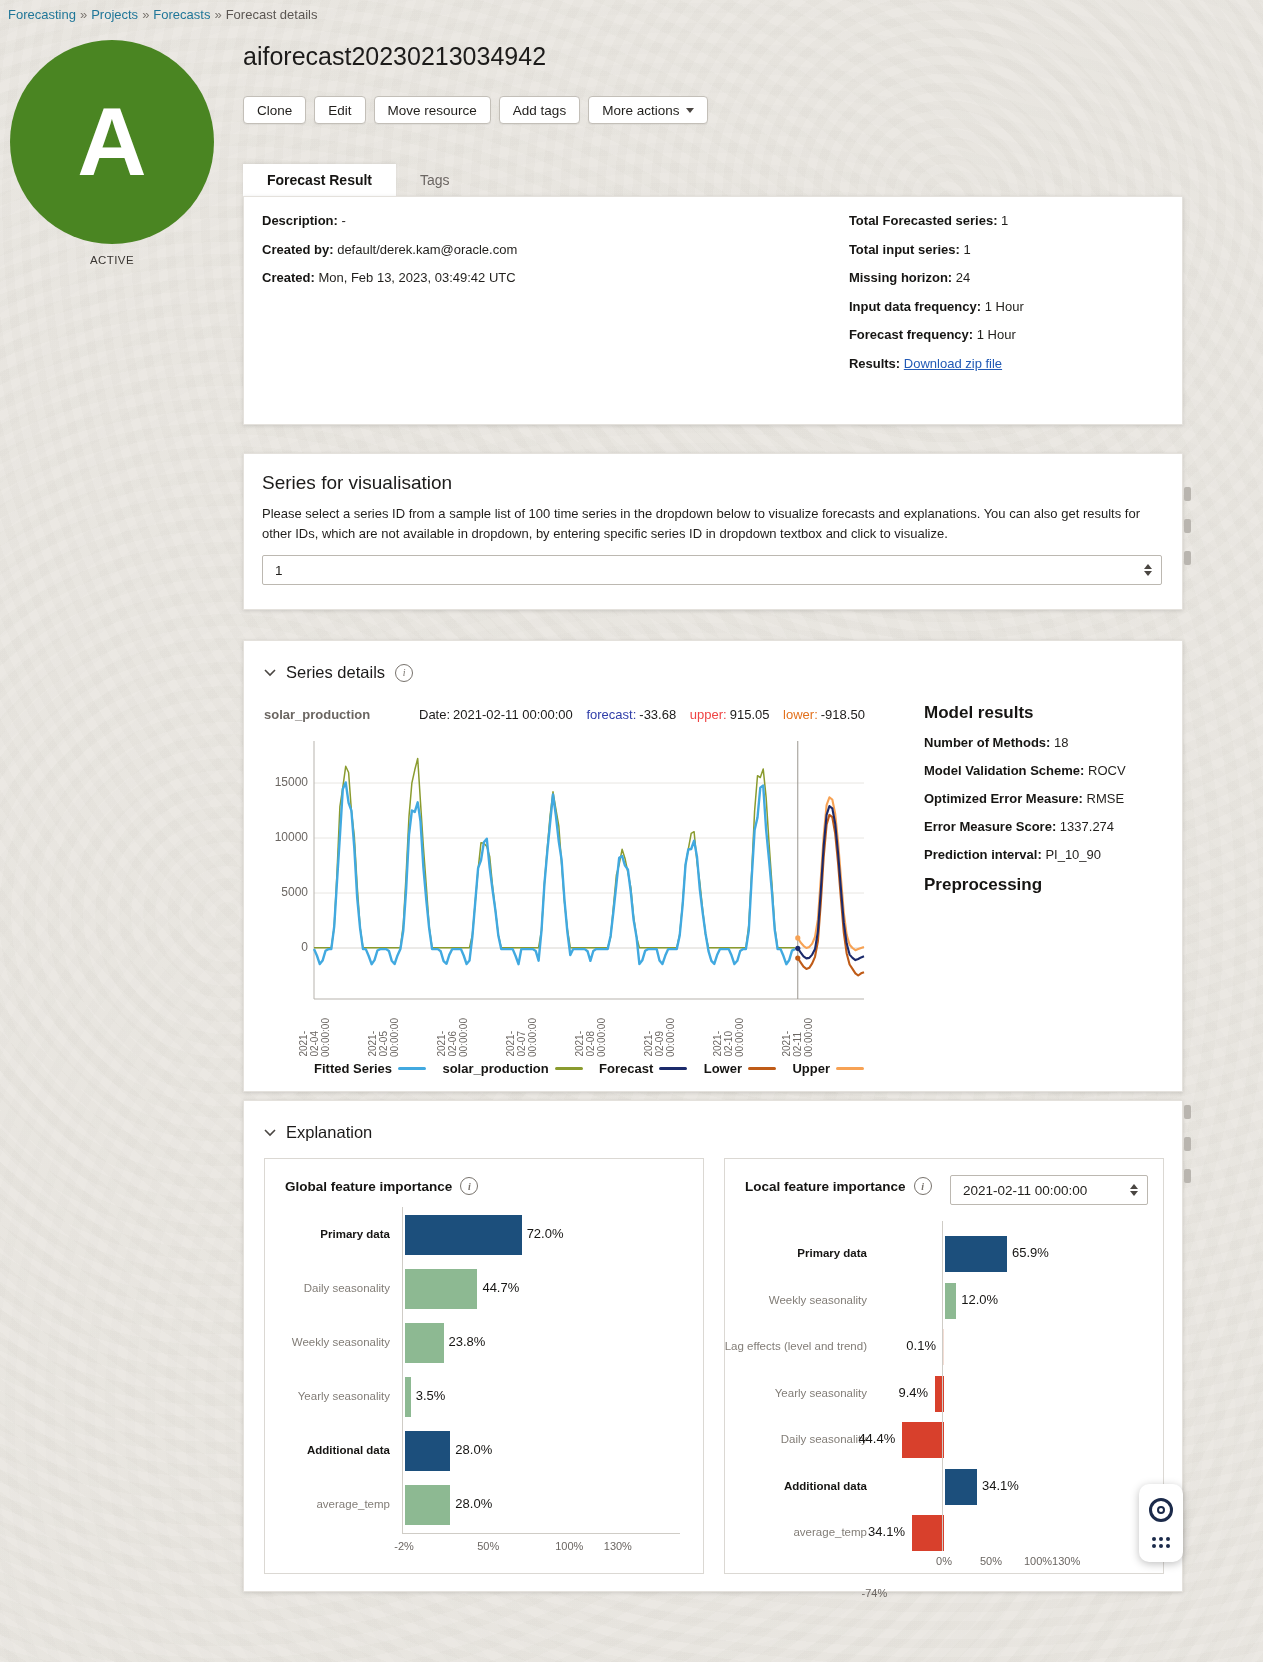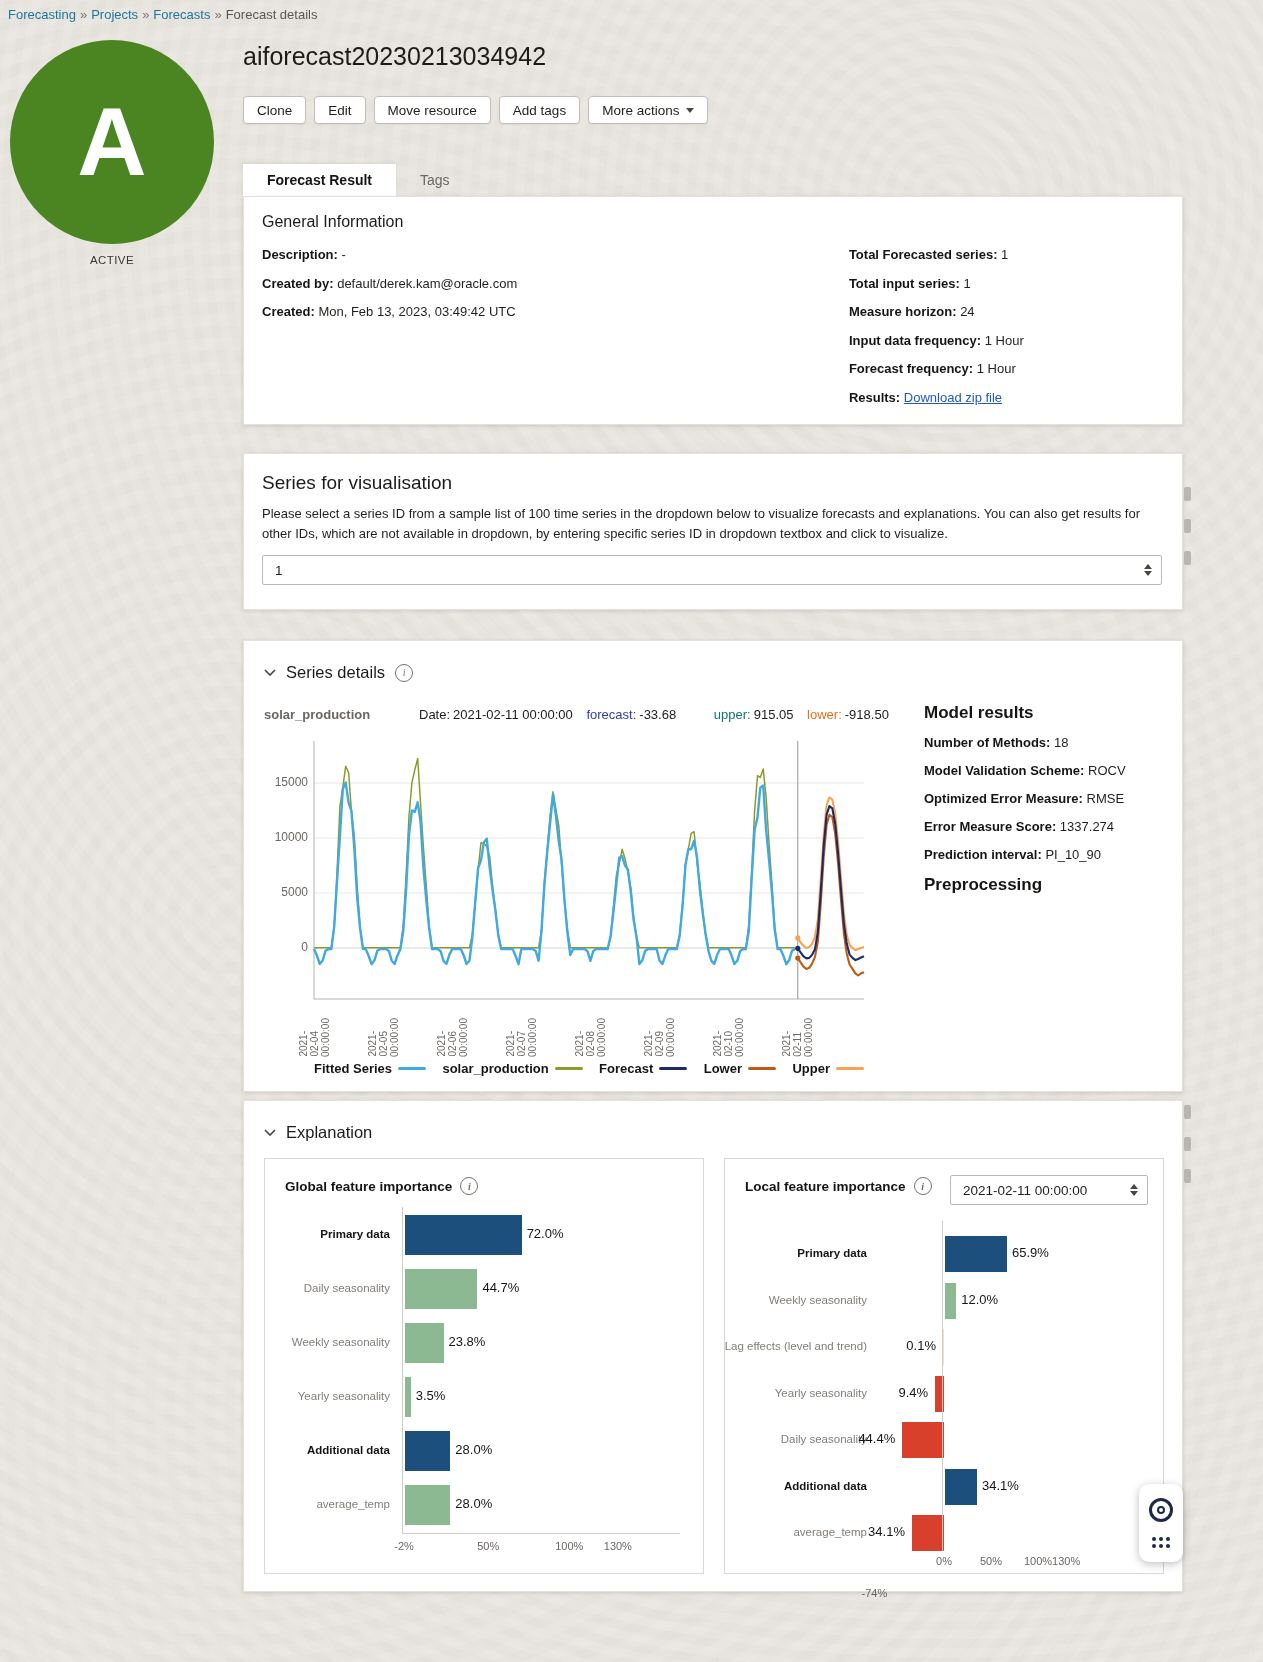--- a/index.html
+++ b/index.html
@@ -51,21 +51,21 @@
   .tri-down{width:0;height:0;border-left:4px solid transparent;border-right:4px solid transparent;border-top:5px solid #4a4642;}
   
   .sec-header{display:flex;align-items:center;gap:10px;font-size:16.5px;color:#1c1b1a;}
   .chev{cursor:pointer;display:inline-flex;}
   .info-icon{width:16px;height:16px;border:1px solid #77726c;border-radius:50%;display:inline-flex;align-items:center;justify-content:center;color:#77726c;cursor:pointer;}
   .info-icon::after{content:"i";font-size:10px;font-style:italic;font-family:"Liberation Serif",serif;}
   
   .series-name{position:absolute;left:20px;top:66px;font-size:13px;font-weight:700;color:#6b6662;}
   .chart-tooltip{position:absolute;left:175px;top:66px;font-size:13px;color:#1c1b1a;}
   .chart-tooltip .lab-forecast{color:#2f3da8;}
-  .chart-tooltip .lab-upper{color:#0f766e;margin-left:24px;}
+  .chart-tooltip .lab-upper{color:#ef4444;}
   .chart-tooltip .lab-lower{color:#e2711d;}
   .chart-tooltip span{margin-right:3px;}
   .ytick{position:absolute;width:46px;text-align:right;font-size:12px;color:#6b6662;}
   .vtick{position:absolute;display:flex;align-items:flex-end;justify-content:center;height:52px;}
   .vtick span{writing-mode:vertical-rl;transform:rotate(180deg);font-size:10px;color:#6b6662;line-height:11px;}
   .legend{position:absolute;left:70px;top:420px;width:550px;display:flex;justify-content:space-between;}
   .legend-item{display:flex;align-items:center;gap:6px;font-size:13px;font-weight:700;cursor:pointer;justify-content:flex-end;}
   .legend-line{width:28px;height:3.5px;border-radius:2px;display:inline-block;}
   
   .model-results{position:absolute;left:680px;top:62px;width:250px;}
@@ -112,31 +112,30 @@
       <button class="btn">Add tags</button>
       <button class="btn">More actions<span class="caret-down"></span></button>
     </div>
 
   <div class="tabs">
       <div class="tab active">Forecast Result</div>
       <div class="tab">Tags</div>
     </div>
 
   <section class="panel" style="left:243px;top:196px;width:940px;height:229px;padding:16px 18px;">
-    <h2 class="gi-heading">General Information</h2>
     <div style="display:flex;">
       <div style="width:596px;">
           <div class="field"><span class="flabel">Description:</span> <span class="fvalue">-</span></div>
           <div class="field"><span class="flabel">Created by:</span> <span class="fvalue">default/derek.kam@oracle.com</span></div>
           <div class="field"><span class="flabel">Created:</span> <span class="fvalue">Mon, Feb 13, 2023, 03:49:42 UTC</span></div>
         </div>
       <div style="width:320px;">
           <div class="field"><span class="flabel">Total Forecasted series:</span> <span class="fvalue">1</span></div>
           <div class="field"><span class="flabel">Total input series:</span> <span class="fvalue">1</span></div>
-          <div class="field"><span class="flabel">Measure horizon:</span> <span class="fvalue">24</span></div>
+          <div class="field"><span class="flabel">Missing horizon:</span> <span class="fvalue">24</span></div>
           <div class="field"><span class="flabel">Input data frequency:</span> <span class="fvalue">1 Hour</span></div>
           <div class="field"><span class="flabel">Forecast frequency:</span> <span class="fvalue">1 Hour</span></div>
           <div class="field"><span class="flabel">Results:</span> <a class="blink">Download zip file</a></div>
         </div>
     </div>
   </section>
 
 
   <section class="panel" style="left:243px;top:453px;width:940px;height:157px;padding:18px;">
     <h2 class="sv-title">Series for visualisation</h2>

